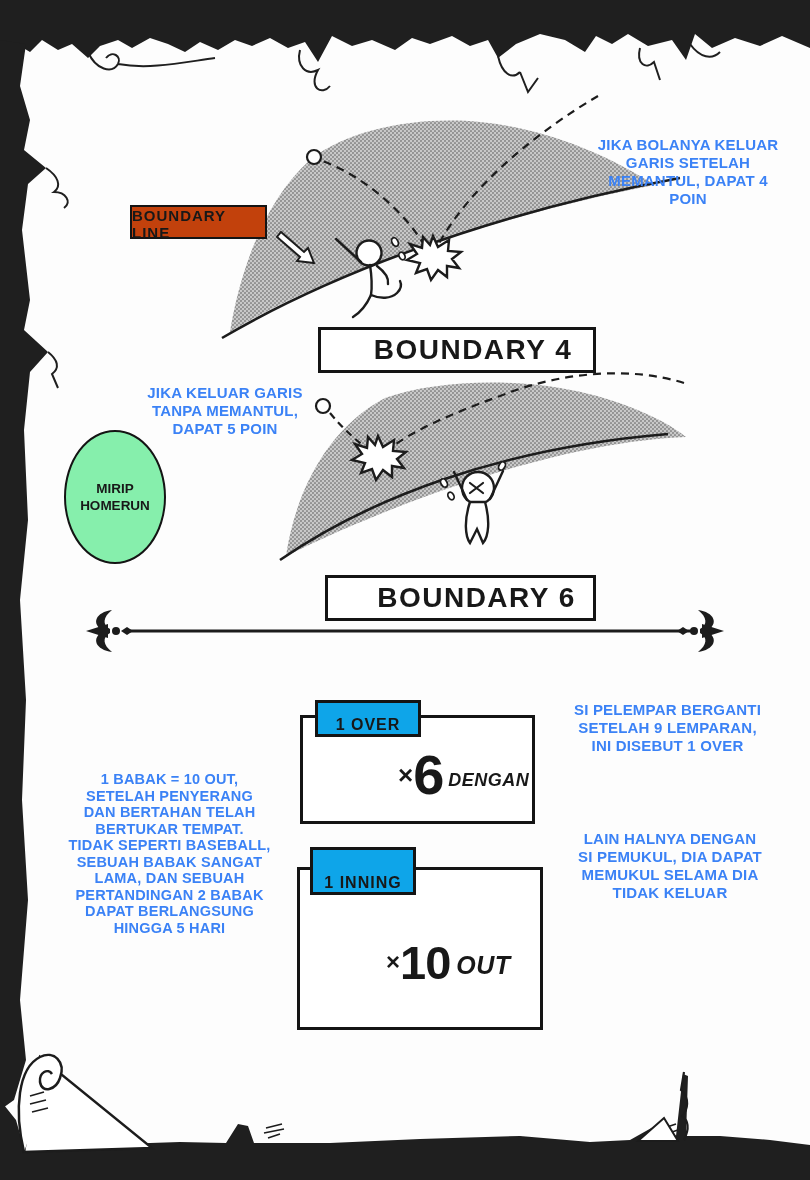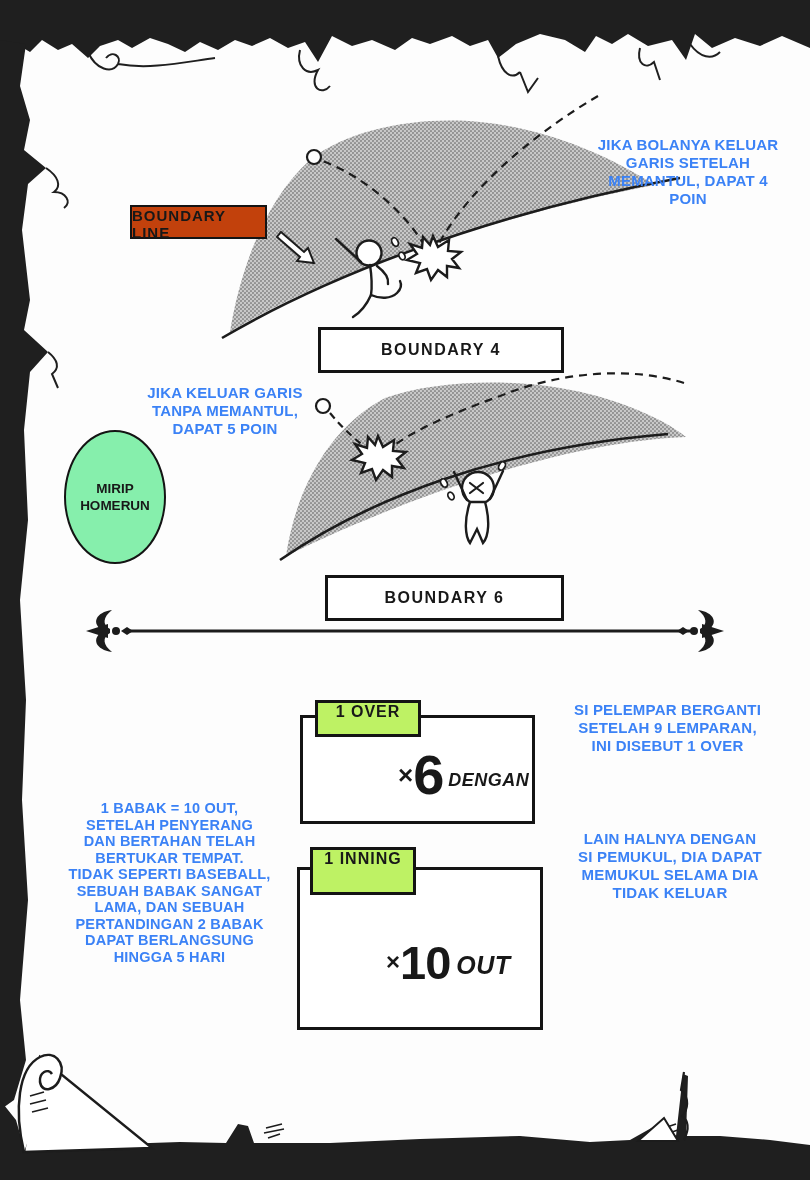--- a/index.html
+++ b/index.html
@@ -3,25 +3,25 @@
 <meta charset="utf-8">
 <style>
   html,body{margin:0;padding:0;background:#fff;}
   .page{position:relative;width:810px;height:1180px;background:#fdfdfd;overflow:hidden;
         font-family:"Liberation Sans","DejaVu Sans",sans-serif;color:#181818;}
   .art{position:absolute;left:0;top:0;}
   .cap{position:absolute;font-weight:bold;text-align:center;white-space:pre-line;
        font-size:15px;line-height:18px;letter-spacing:.2px;color:#3b82f6;}
   .note{font-size:14.5px;line-height:16.5px;}
   .rule-box{position:absolute;border:3.5px solid #141414;background:#fff;display:flex;
-            align-items:center;justify-content:center;font-weight:bold;font-size:16px;
-            letter-spacing:1.5px;}
+            align-items:center;justify-content:center;font-weight:bold;font-size:28px;
+            letter-spacing:1.5px;padding-left:32px;}
   .panel{position:absolute;border:3px solid #141414;background:#fff;}
-  .tag{position:absolute;border:3px solid #141414;background:#bef264;display:flex;
-       align-items:flex-start;justify-content:center;font-weight:bold;font-size:16px;letter-spacing:1px;}
+  .tag{position:absolute;border:3px solid #141414;background:#0ea5e9;display:flex;
+       align-items:flex-end;justify-content:center;font-weight:bold;font-size:16px;letter-spacing:1px;}
   .pointer-box{position:absolute;border:2.5px solid #141414;background:#c2410c;display:flex;
        align-items:flex-start;justify-content:center;font-weight:bold;font-size:15px;letter-spacing:1px;}
   .count-row{position:absolute;display:flex;align-items:center;}
   .times{font-weight:bold;font-size:26px;}
   .big-count{font-weight:bold;font-size:56px;letter-spacing:-2px;line-height:1;}
   .unit{font-weight:bold;font-style:italic;font-size:18px;margin-left:6px;margin-top:10px;letter-spacing:.5px;}
   .count-row.small .times{font-size:24px;}
   .count-row.small .big-count{font-size:47px;letter-spacing:-1px;}
   .count-row.small .unit{font-size:25px;margin-top:6px;}
   .bubble{position:absolute;border:2.5px solid #141414;border-radius:50%;background:#86efac;
@@ -172,21 +172,21 @@
 </div>
 <div class="count-row" style="left:398px;top:746px;height:58px;">
   <span class="times">×</span>
   <span class="big-count">6</span>
   <span class="unit">DENGAN</span>
 </div>
 <div class="cap" style="left:560px;top:701px;width:215px;">SI PELEMPAR BERGANTI
 SETELAH 9 LEMPARAN,
 INI DISEBUT 1 OVER</div>
 
-<div class="cap note" style="left:62px;top:800px;width:215px;">1 BABAK = 10 OUT,
+<div class="cap note" style="left:62px;top:771px;width:215px;">1 BABAK = 10 OUT,
 SETELAH PENYERANG
 DAN BERTAHAN TELAH
 BERTUKAR TEMPAT.
 TIDAK SEPERTI BASEBALL,
 SEBUAH BABAK SANGAT
 LAMA, DAN SEBUAH
 PERTANDINGAN 2 BABAK
 DAPAT BERLANGSUNG
 HINGGA 5 HARI</div>
 

